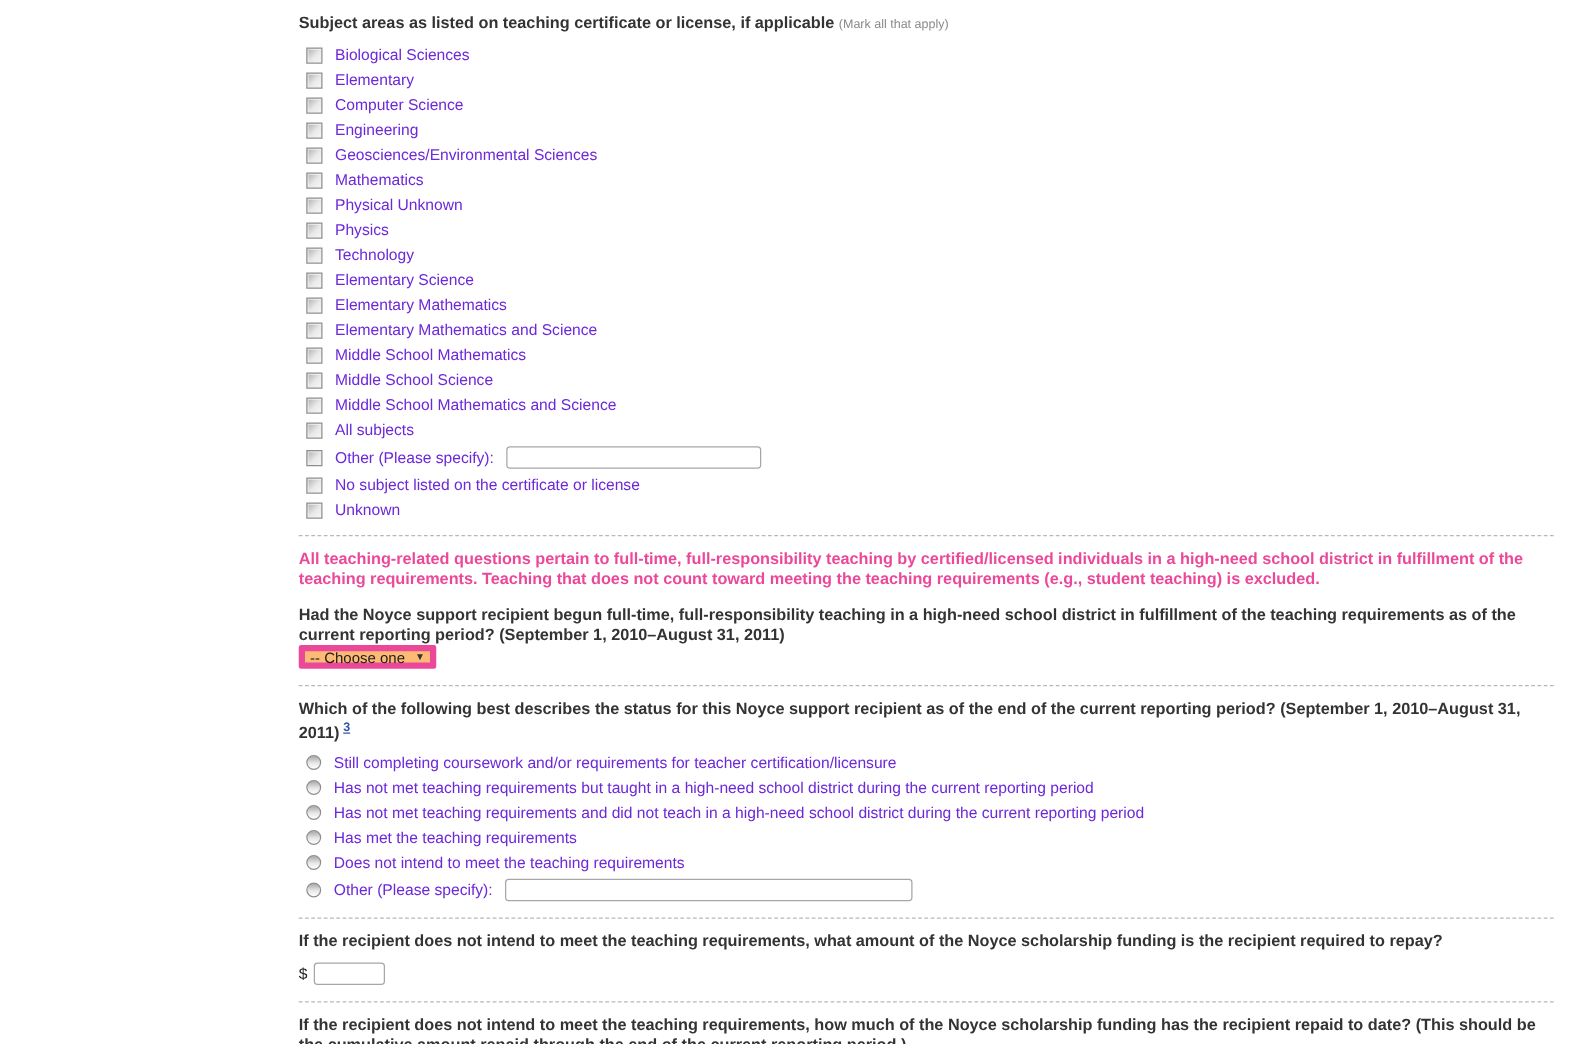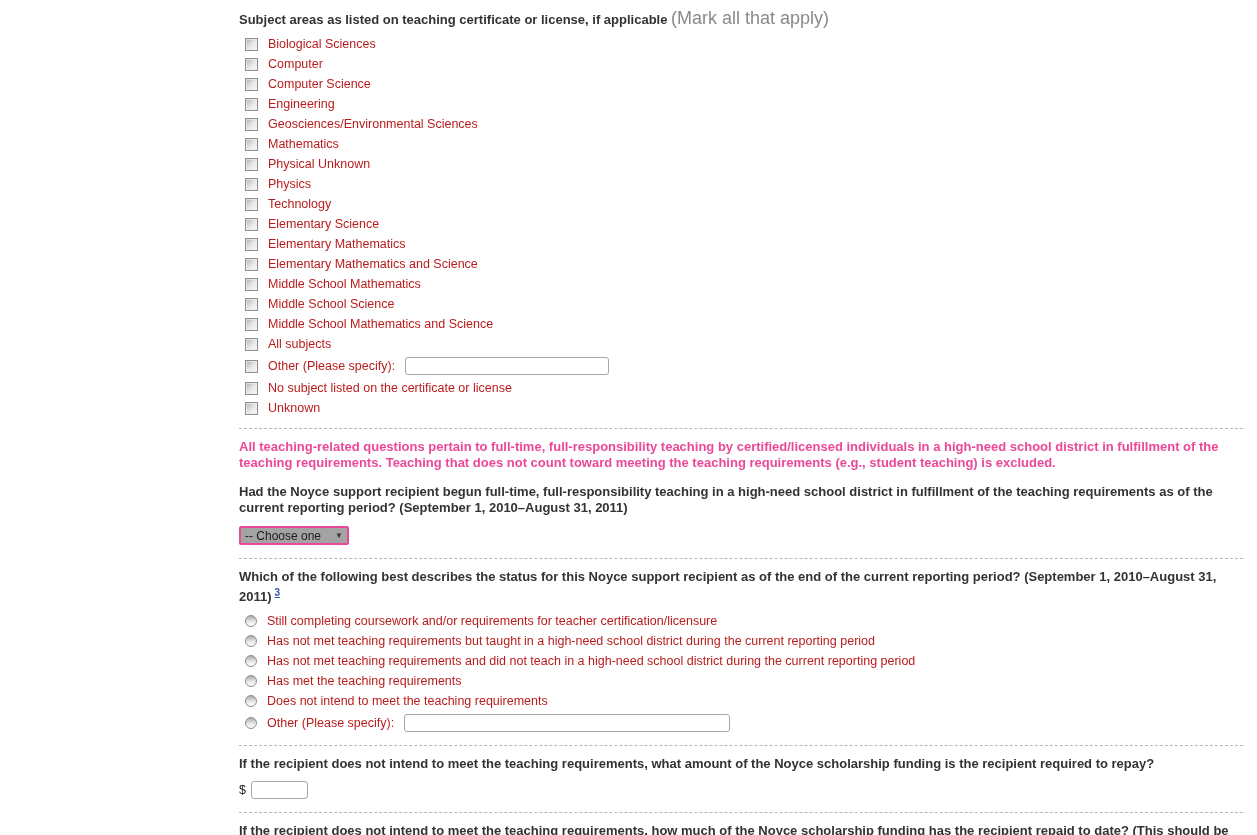--- a/index.html
+++ b/index.html
@@ -17,21 +17,21 @@
   }
   .q-title {
     font-weight: bold;
     color: #333333;
     font-size: 13px;
     line-height: 16px;
   }
   .gray-note {
     font-weight: normal;
     color: #8a8a8a;
-    font-size: 18px;
+    font-size: 10px;
   }
   .notice {
     font-weight: bold;
     color: #ec4899;
     font-size: 13px;
     line-height: 16px;
     margin-bottom: 13px;
   }
   .divider {
     border-top: 1px dashed #b8b8b8;
@@ -52,46 +52,46 @@
     box-shadow: inset 1px 1px 0 rgba(255,255,255,0.55);
     flex: 0 0 auto;
   }
   .rb {
     width: 12px; height: 12px;
     border: 1px solid #8e8e8e;
     border-radius: 50%;
     background: linear-gradient(to bottom, #a9a9a9 0%, #e7e7e7 55%, #ffffff 100%);
     flex: 0 0 auto;
   }
-  .opt-label { margin-left: 10px; color: #b91c1c; }
+  .opt-label { margin-left: 10px; color: #6d28d9; }
   .txt {
     border: 1px solid #a6a6a6;
     border-radius: 3px;
     height: 18px;
     font-family: "Liberation Sans", sans-serif;
     font-size: 12px;
     padding: 0 3px;
     margin-left: 10px;
     background: #ffffff;
   }
   .txt.wide-sm { width: 204px; }
   .txt.wide-lg { width: 326px; }
   .txt.money  { width: 57px; margin-left: 5px; }
   .select-box {
     display: inline-flex;
     align-items: center;
     justify-content: space-between;
     width: 110px;
     height: 19px;
-    border: 2px solid #ec4899;
+    border: 5px solid #ec4899;
     border-radius: 2px;
-    background: #a3a3a3;
+    background: #fdba74;
     font-size: 12px;
     padding: 0 4px 0 4px;
-    margin-top: 10px;
+    margin-top: 0;
     cursor: default;
   }
   .select-box .arrow {
     font-size: 8px;
     color: #333333;
     margin-left: 6px;
   }
   .footnote-link {
     color: #3355aa;
     text-decoration: underline;
@@ -113,21 +113,21 @@
       <span class="gray-note">(Mark all that apply)</span>
     </div>
 
     <div class="option-list">
       <div class="row">
         <span class="cb"></span>
         <span class="opt-label">Biological Sciences</span>
       </div>
       <div class="row">
         <span class="cb"></span>
-        <span class="opt-label">Computer</span>
+        <span class="opt-label">Elementary</span>
       </div>
       <div class="row">
         <span class="cb"></span>
         <span class="opt-label">Computer Science</span>
       </div>
       <div class="row">
         <span class="cb"></span>
         <span class="opt-label">Engineering</span>
       </div>
       <div class="row">

